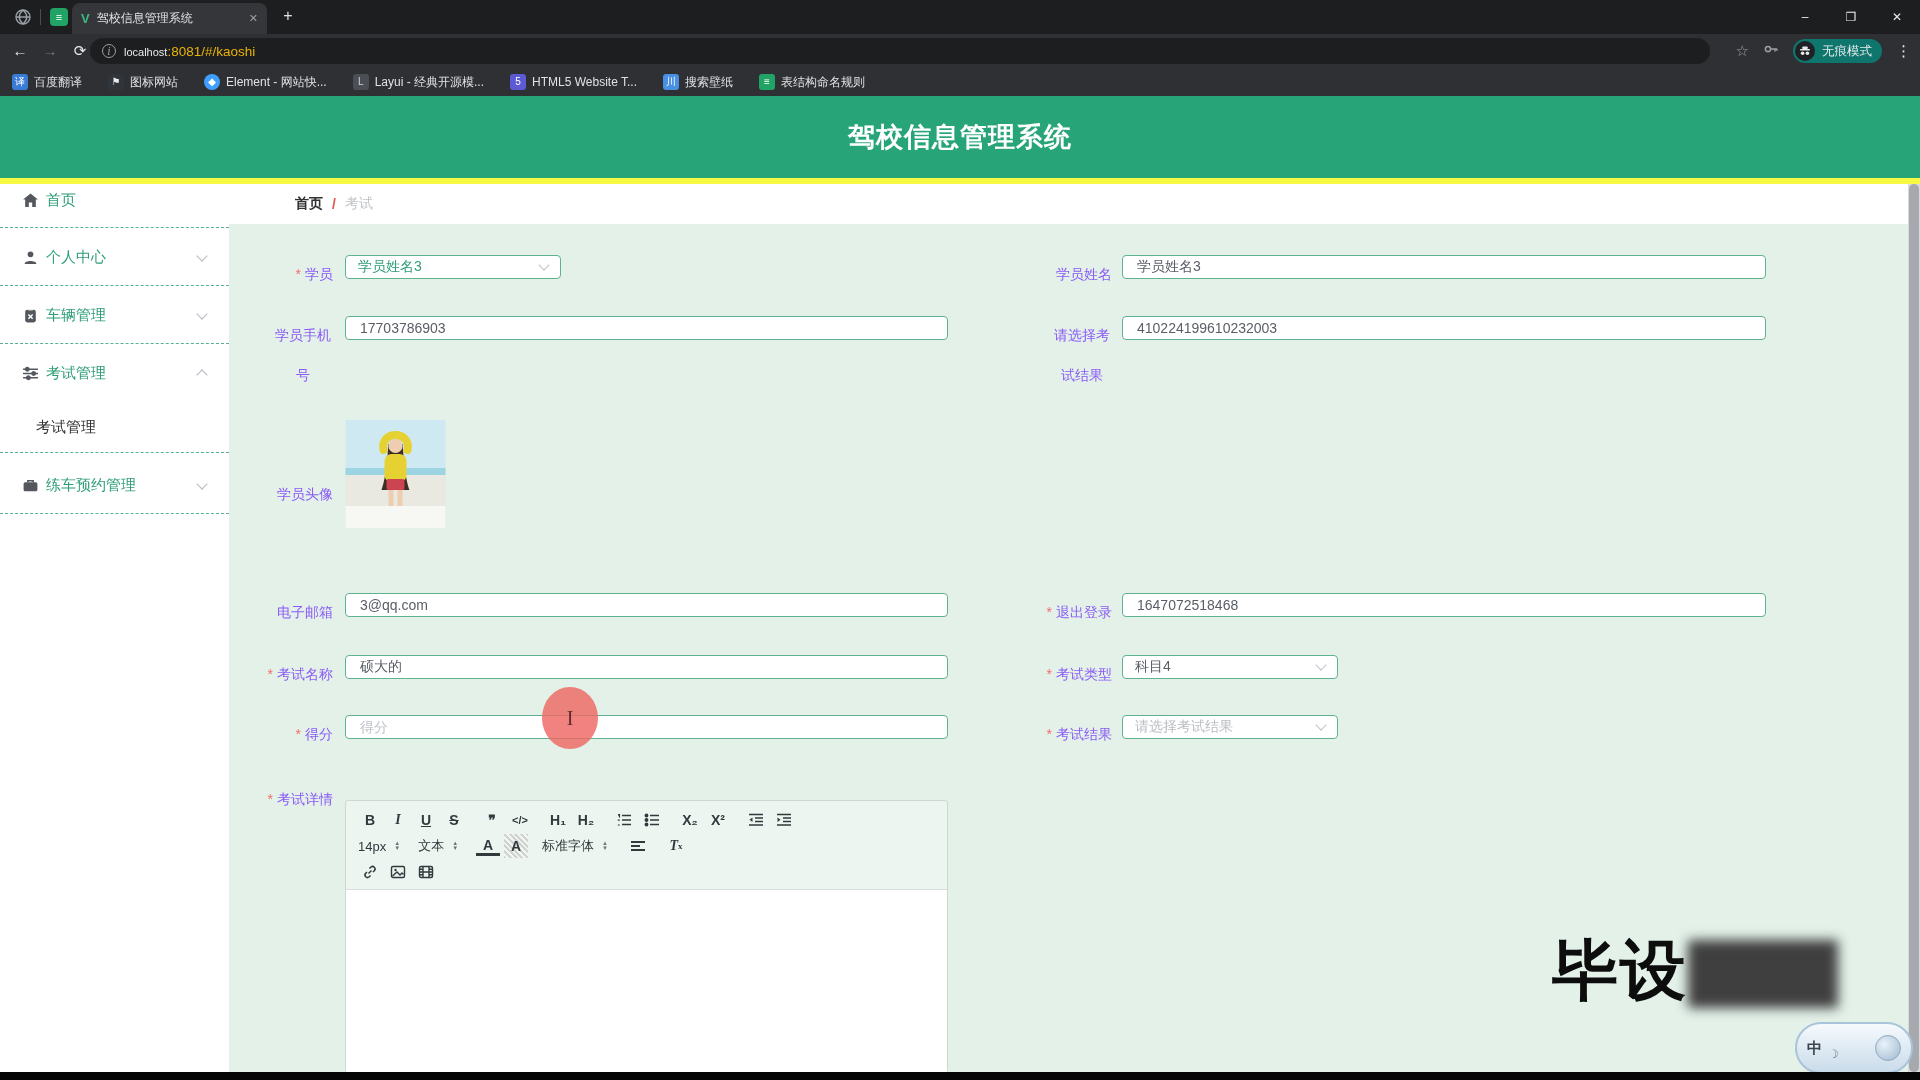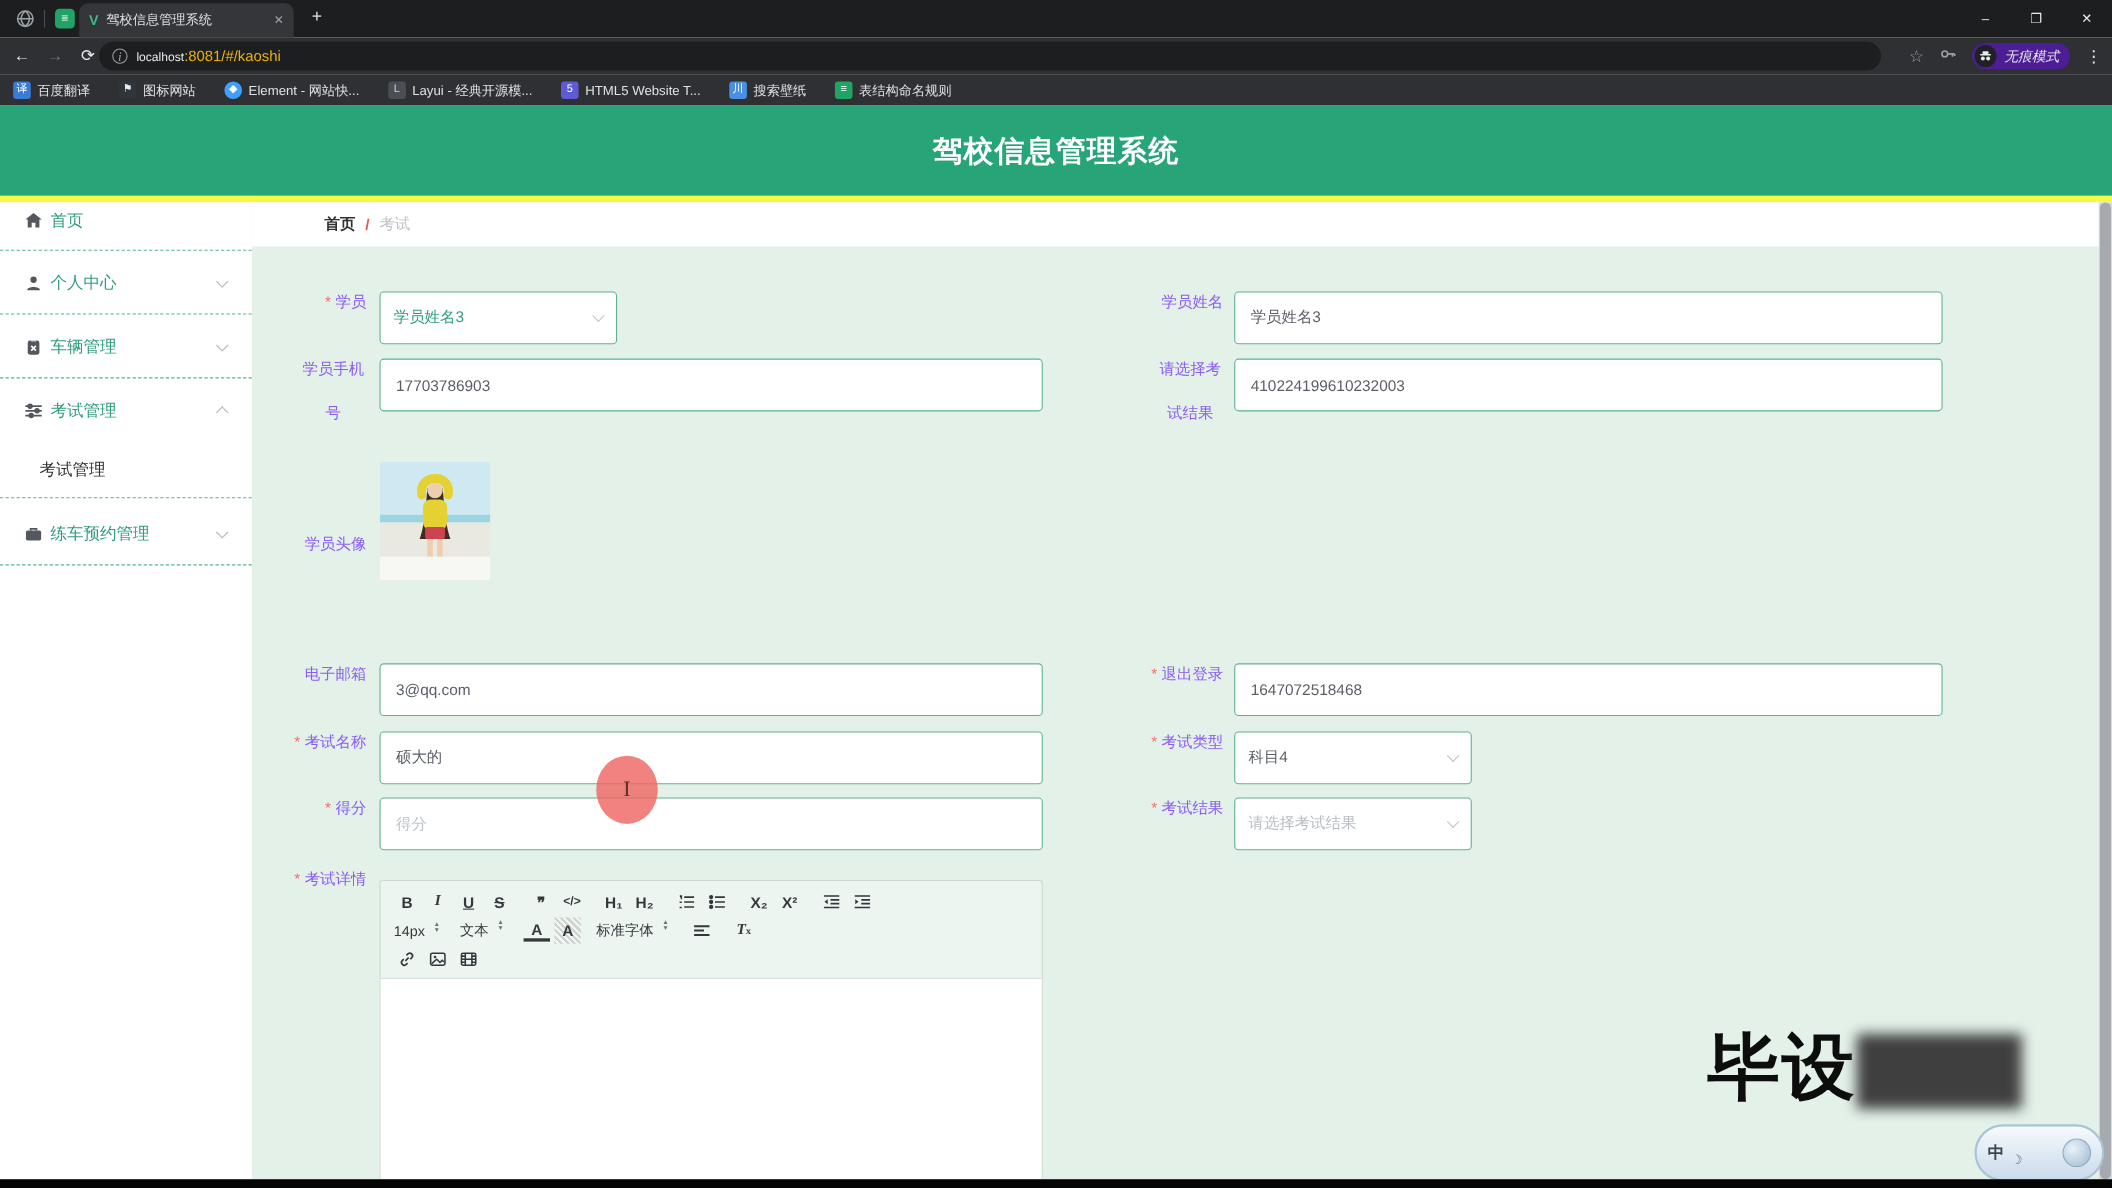--- a/index.html
+++ b/index.html
@@ -26,21 +26,21 @@
   .navbtn { position:absolute; top:7px; width:20px; height:20px; color:#e8eaed; font-size:15px; text-align:center; line-height:20px; }
   .urlpill { position:absolute; top:4px; left:90px; width:1620px; height:26px; background:#1d1e20;
              border-radius:13px; display:flex; align-items:center; padding:0 12px; gap:8px; }
   .url-info { color:#9aa0a6; font-size:12px; border:1px solid #9aa0a6; border-radius:50%; width:14px; height:14px;
               line-height:12px; text-align:center; font-style:italic; font-family:"Liberation Serif",serif;}
   .url-host { color:#e8eaed; font-size:11px; }
   .url-rest { color:#eab308; font-size:13.5px; }
   .addr-right { position:absolute; top:0; right:8px; height:34px; display:flex; align-items:center; gap:14px; }
   .star { color:#9aa0a6; font-size:15px; }
   .keyicon { color:#9aa0a6; }
-  .incog { display:flex; align-items:center; gap:7px; background:#4c1d95; border-radius:12px; padding:2px 10px 2px 2px;font-style:italic; }
+  .incog { display:flex; align-items:center; gap:7px; background:#0f766e; border-radius:12px; padding:2px 10px 2px 2px; }
   .incog-circle { width:20px; height:20px; border-radius:50%; background:#202124; color:#e8eaed; font-size:10px;
                   display:flex; align-items:center; justify-content:center; }
   .incog-label { color:#e8eaed; font-size:12.5px; }
   .dots { color:#e8eaed; font-size:15px; letter-spacing:1px; }
 
   .bookmarks { position:absolute; top:68px; left:0; width:1920px; height:28px; background:#2f3033;
                display:flex; align-items:center; gap:26px; padding-left:12px; }
   .bm { display:flex; align-items:center; gap:6px; }
   .bm-icon { width:16px; height:16px; border-radius:3px; color:#fff; font-size:10px; line-height:16px; text-align:center; overflow:hidden;}
   .bm-label { color:#dfe1e5; font-size:12px; white-space:nowrap; }
@@ -73,22 +73,22 @@
   .crumbbar { position:absolute; top:184px; left:229px; width:1679px; height:40px; background:#fff; }
   .crumb { position:absolute; left:66px; top:0; height:40px; display:flex; align-items:center; gap:9px; font-size:14px; }
   .crumb-home { color:#303133; font-weight:bold; }
   .crumb-sep { color:#e2574c; font-weight:bold; }
   .crumb-cur { color:#bfc3c9; }
 
   
   .fi-label { position:absolute; width:78px; display:flex; justify-content:flex-end; font-size:14px; }
   .fi-label .req { color:#f56c6c; margin-right:4px; line-height:40px; }
   .fi-label .ltext { max-width:60px; text-align:center; line-height:40px; color:#8b5cf6; }
-  .ctl { position:absolute; height:48px; background:#fff; border:1px solid #5fb291; border-radius:4px;
-         font-size:14px; color:#5a5e66;margin-top:10px; }
+  .ctl { position:absolute; height:24px; background:#fff; border:1px solid #5fb291; border-radius:4px;
+         font-size:14px; color:#5a5e66; }
   input.ctl { padding:0 14px; outline:none; }
   input.ctl::placeholder { color:#bfc4ca; }
   .sel { display:flex; align-items:center; justify-content:space-between; padding:0 12px; }
   .sel .schev { width:8px; height:8px; border-right:1.5px solid #bfc4ca; border-bottom:1.5px solid #bfc4ca;
                 transform:rotate(45deg); margin-top:-4px; }
   .sel .val { color:#5a5e66; }
   .sel .val.green { color:#2e9e76; }
   .sel .val.ph { color:#b9bec4; }
 
   .lab-stusel{left:255px;top:254px;} .ctl-stusel{left:345px;top:255px;width:216px;}
@@ -111,21 +111,21 @@
   .ed-toolbar { padding:6px 12px 4px 12px; border-bottom:1px solid #d5e0d8; }
   .ed-row { display:flex; align-items:center; height:26px; gap:4px; }
   .tbtn { min-width:24px; height:24px; display:flex; align-items:center; justify-content:center;
           color:#33383d; font-size:14px; font-weight:bold; }
   .tbtn.it { font-style:italic; font-family:"Liberation Serif",serif; }
   .tbtn.un { text-decoration:underline; }
   .tbtn.st { text-decoration:line-through; }
   .tbtn.code { font-size:11px; font-weight:bold; }
   .tbtn svg { width:16px; height:16px; }
   .grp { margin-left:10px; }
-  .tsel { display:flex; align-items:flex-start; gap:8px; color:#33383d; font-size:13px; margin-right:14px; }
+  .tsel { display:flex; align-items:center; gap:8px; color:#33383d; font-size:13px; margin-right:14px; }
   .updown { display:flex; flex-direction:column; font-size:6px; line-height:5px; color:#6d747b; }
   .colorA { border-bottom:3px solid #33383d; line-height:14px; height:20px; }
   .bgA { background:repeating-linear-gradient(45deg,#cfd4d0 0 2px,#f2f5f2 2px 4px); padding:0 2px; }
   .clearTx { font-family:"Liberation Serif",serif; font-style:italic; }
   .clearTx sub { font-size:9px; font-style:normal; }
   .ed-content { height:190px; background:#fff; }
 
   
   .cursor-circle { position:absolute; left:542px; top:687px; width:56px; height:62px; border-radius:50%;
                    background:rgba(238,103,99,0.82); z-index:40; display:flex; align-items:center; justify-content:center; }

